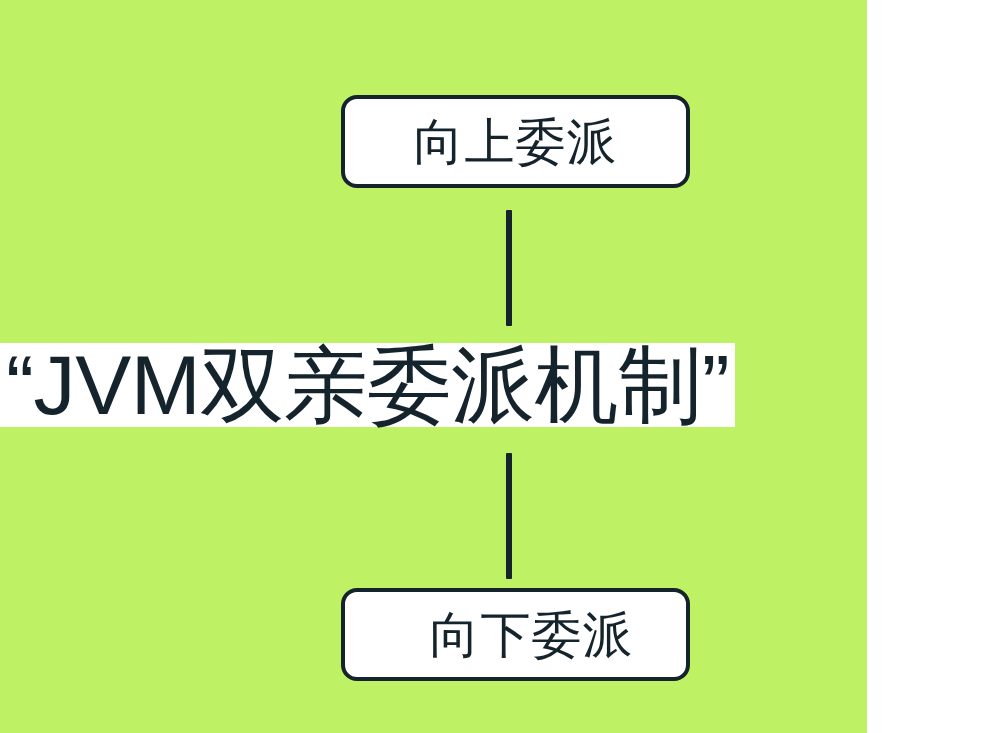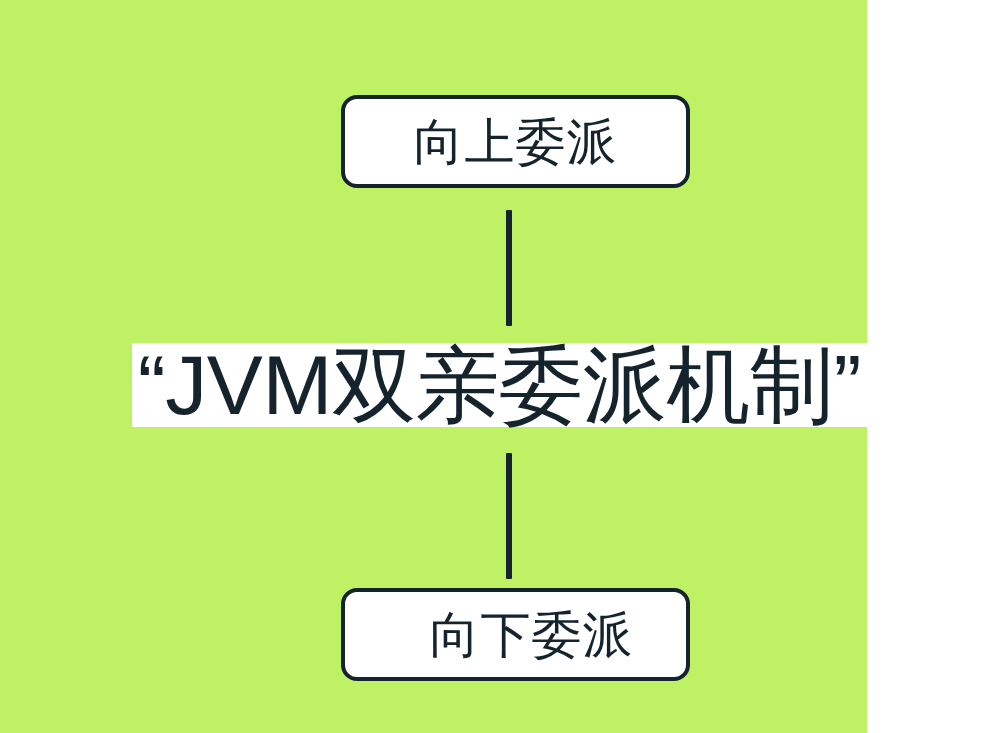--- a/index.html
+++ b/index.html
@@ -58,21 +58,21 @@
 
   
   #center-title {
     position: absolute;
     left: 0;
     right: 0;
     top: 335px;
     height: 100px;
     display: flex;
     align-items: center;
-    justify-content: flex-end;
+    justify-content: flex-start;
     pointer-events: none;
   }
   #center-title-text {
     font-size: 84px;
     line-height: 1;
     font-weight: 500;
     color: #15242c;
     white-space: nowrap;
     letter-spacing: -0.005em;
     background: #ffffff;

